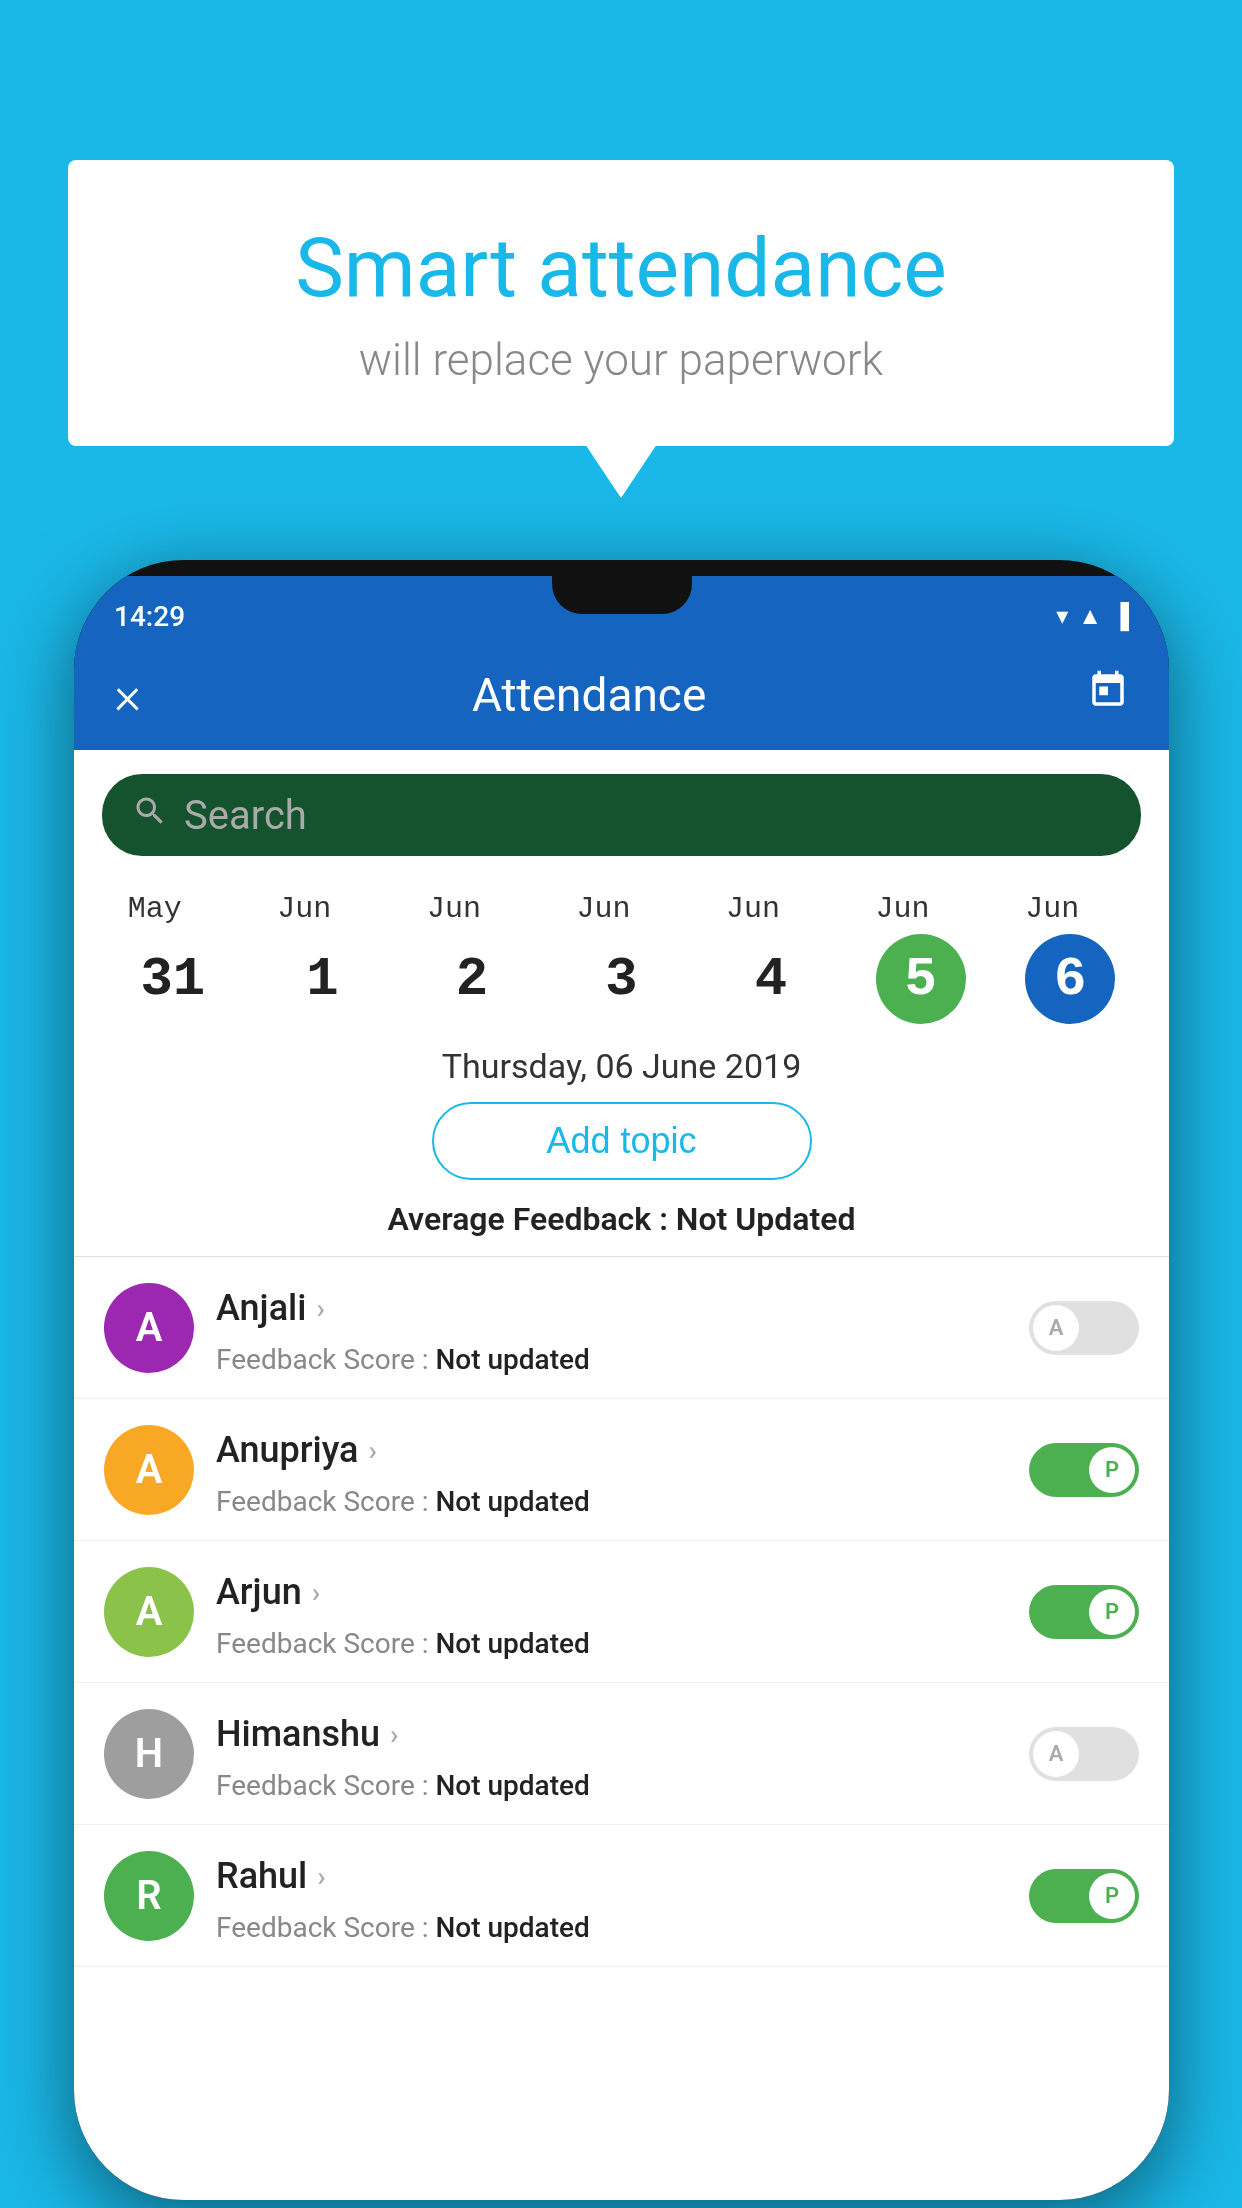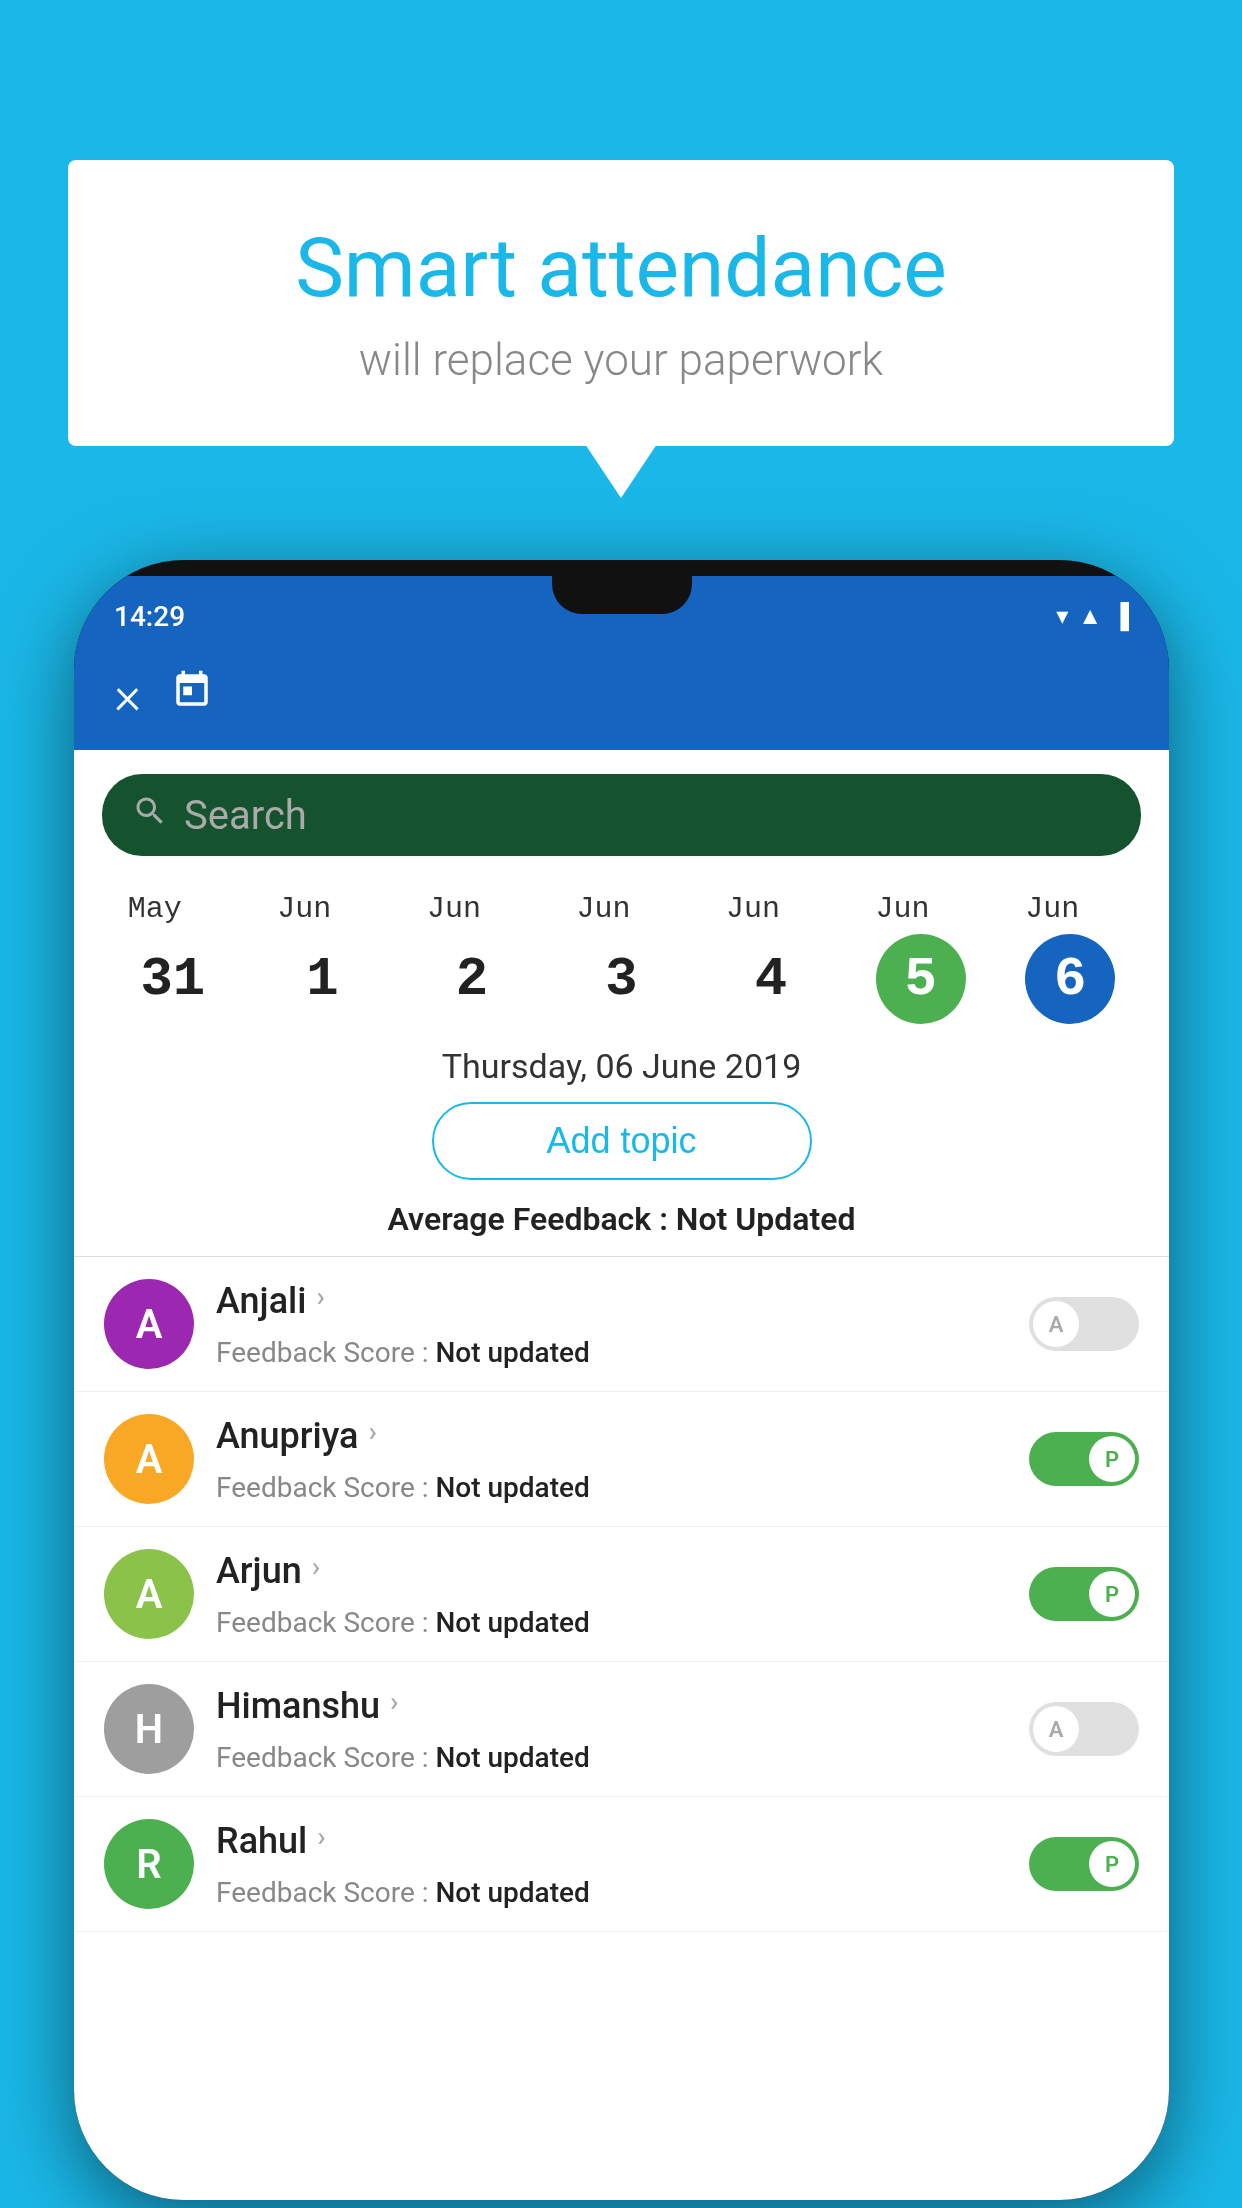--- a/index.html
+++ b/index.html
@@ -290,22 +290,23 @@
 
     .student-info {
       flex: 1;
     }
 
     .student-name {
       font-size: 36px;
       color: #222;
       font-weight: 500;
       display: flex;
-      align-items: flex-start;
+      align-items: center;
       gap: 10px;
+      margin-top: 8px;
     }
 
     .student-name .chevron {
       font-size: 28px;
       color: #aaa;
     }
 
     .student-feedback {
       font-size: 28px;
       color: #888;
@@ -373,20 +374,21 @@
     <div class="phone-notch"></div>
     <div class="status-icons">
       <span class="status-icon">▾</span>
       <span class="status-icon">▲</span>
       <span class="status-icon">▐</span>
     </div>
   </div>
 
   <div class="app-bar">
     <span class="app-bar-close">×</span>
+    <span class="app-bar-title">Attendance</span>
     <span class="app-bar-calendar">
       <svg width="42" height="42" viewBox="0 0 24 24" fill="white">
         <path d="M19 3h-1V1h-2v2H8V1H6v2H5c-1.1 0-2 .9-2 2v14c0 1.1.9 2 2 2h14c1.1 0 2-.9 2-2V5c0-1.1-.9-2-2-2zm0 16H5V8h14v11zM7 10h5v5H7z"></path>
       </svg>
     </span>
   </div>
 
   <div class="screen-content">
 
     <div class="search-bar">

